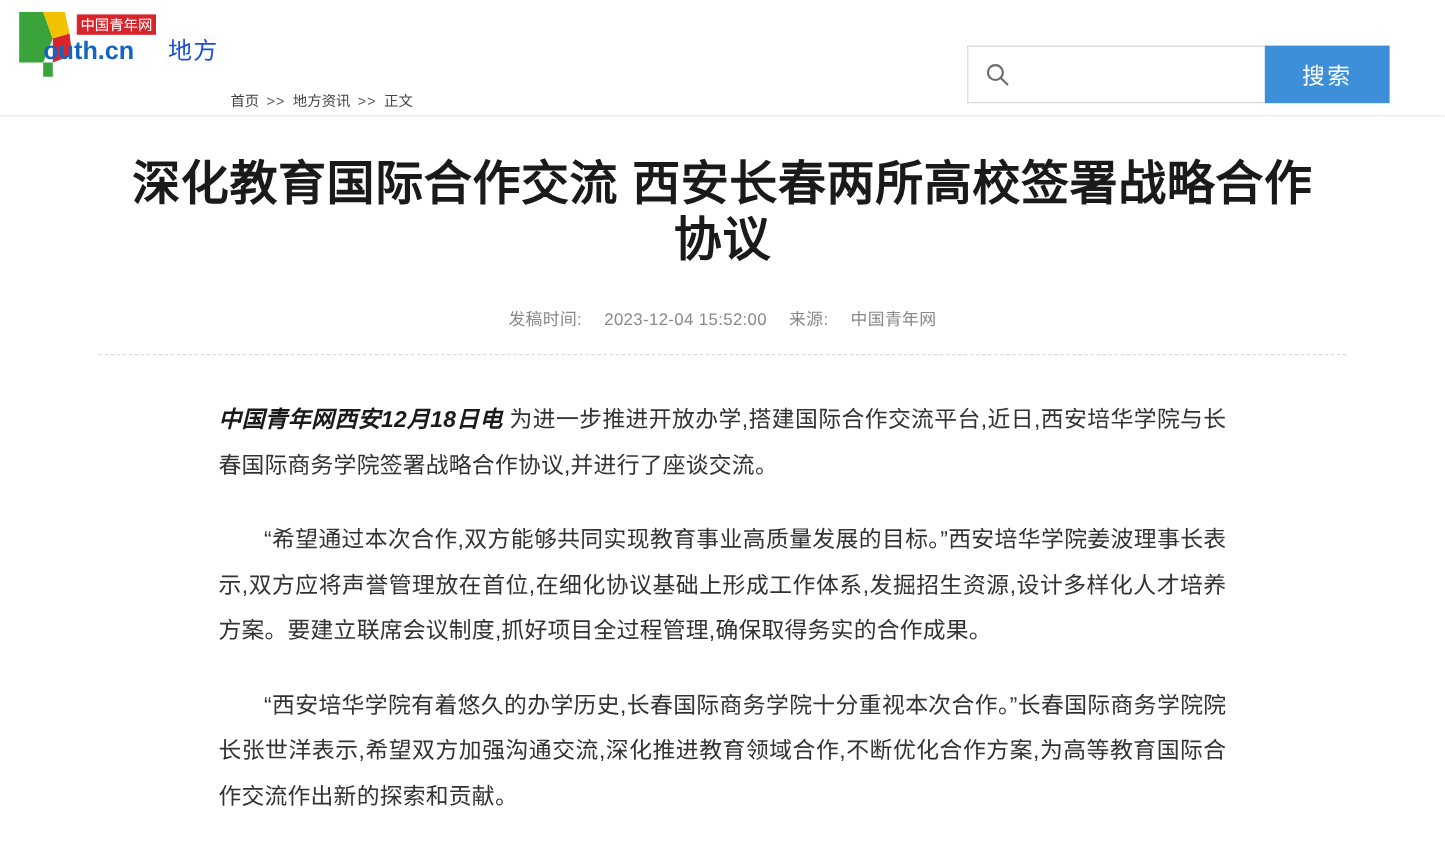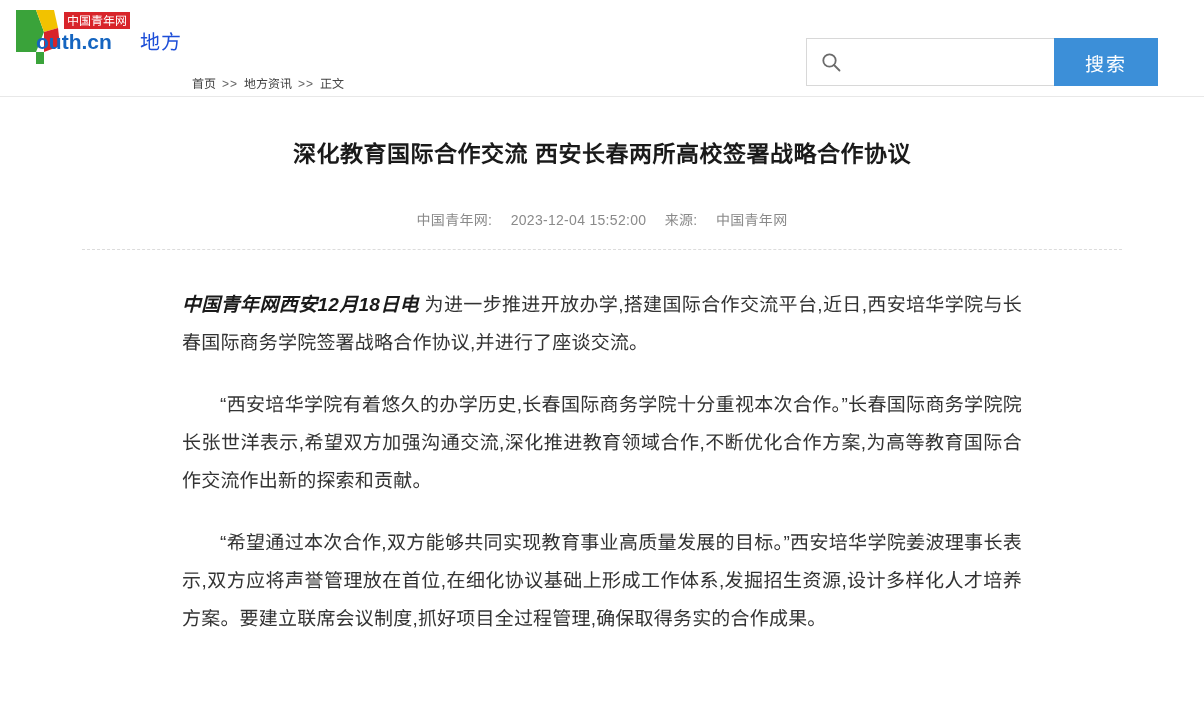--- a/index.html
+++ b/index.html
@@ -113,21 +113,21 @@
   }
 
   
   .article {
     width: 1040px;
     margin: 0 auto;
     padding-top: 34px;
   }
   .article-title {
     text-align: center;
-    font-size: 23px;
+    font-size: 40px;
     line-height: 46px;
     color: #1a1a1a;
     font-weight: bold;
     margin: 0;
     padding: 0 20px;
     letter-spacing: 0.5px;
   }
   .article-meta {
     text-align: center;
     font-size: 14px;
@@ -200,35 +200,35 @@
       <input class="search-input" type="text" placeholder="" style="">
     </div>
     <button class="search-submit">搜索</button>
   </div>
 </div>
 
 <div class="article">
   <h1 class="article-title">深化教育国际合作交流 西安长春两所高校签署战略合作协议</h1>
 
   <div class="article-meta">
-    <span>中国青年网:</span>
+    <span>发稿时间:</span>
     <span class="meta-gap"></span>
     <span>2023-12-04 15:52:00</span>
     <span class="meta-gap"></span>
     <span>来源:</span>
     <span class="meta-gap"></span>
     <span>中国青年网</span>
   </div>
 
   <hr class="meta-divider">
 
   <div class="article-body">
     <p class="no-indent">
       <span class="dateline">中国青年网西安12月18日电</span><span> 为进一步推进开放办学,搭建国际合作交流平台,近日,西安培华学院与长春国际商务学院签署战略合作协议,并进行了座谈交流。</span>
     </p>
     <p>
+      <span>“希望通过本次合作,双方能够共同实现教育事业高质量发展的目标。”西安培华学院姜波理事长表示,双方应将声誉管理放在首位,在细化协议基础上形成工作体系,发掘招生资源,设计多样化人才培养方案。要建立联席会议制度,抓好项目全过程管理,确保取得务实的合作成果。</span>
+    </p>
+    <p>
       <span>“西安培华学院有着悠久的办学历史,长春国际商务学院十分重视本次合作。”长春国际商务学院院长张世洋表示,希望双方加强沟通交流,深化推进教育领域合作,不断优化合作方案,为高等教育国际合作交流作出新的探索和贡献。</span>
     </p>
-    <p>
-      <span>“希望通过本次合作,双方能够共同实现教育事业高质量发展的目标。”西安培华学院姜波理事长表示,双方应将声誉管理放在首位,在细化协议基础上形成工作体系,发掘招生资源,设计多样化人才培养方案。要建立联席会议制度,抓好项目全过程管理,确保取得务实的合作成果。</span>
-    </p>
   </div>
 </div>
 
 </body></html>

